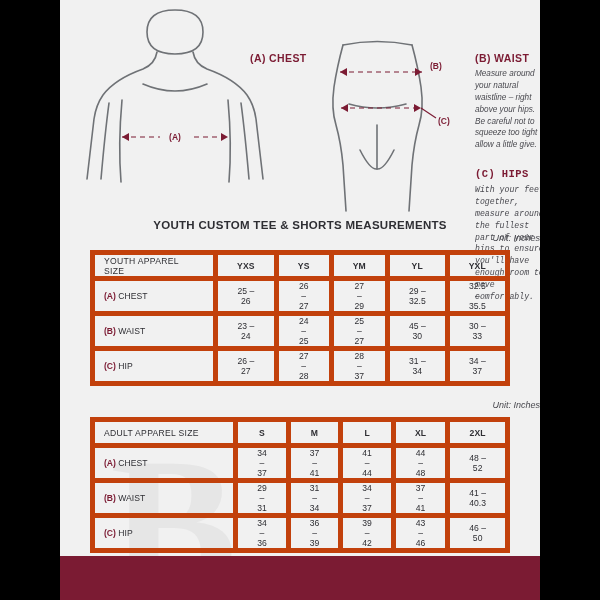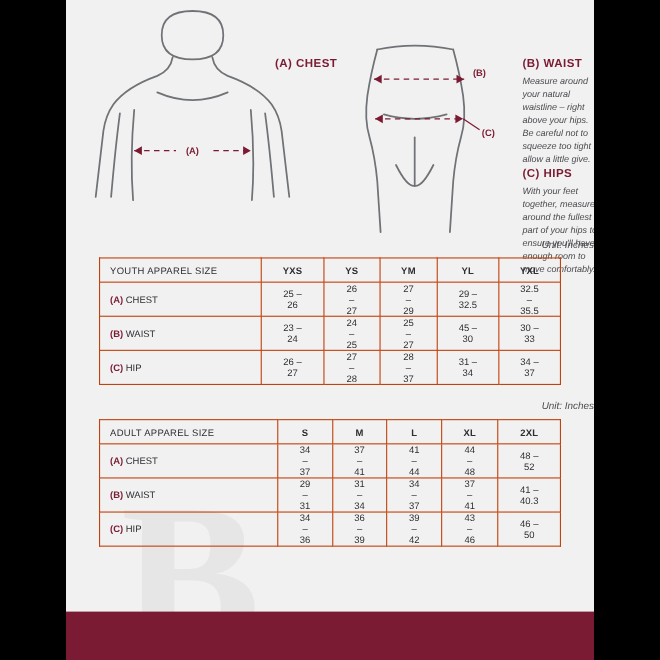--- a/index.html
+++ b/index.html
@@ -96,21 +96,21 @@
     margin-bottom: 4px;
   }
   .note-body {
     color: #4a4a50;
     font-style: italic;
     font-size: 8.2px;
     line-height: 1.45;
   }
   .note-chest { left: 190px; top: 52px; width: 100px; }
   .note-waist { left: 415px; top: 52px; width: 72px; }
-  .note-hips  { left: 415px; top: 152px; width: 76px; }
+  .note-hips  { left: 415px; top: 168px; width: 76px; font-family: Liberation Mono, monospace; }
   .tbl-title {
     text-align: center;
     font-size: 11.5px;
     font-weight: bold;
     color: #2e2e33;
     letter-spacing: 0.3px;
     margin-top: 4px;
   }
   .tbl-sub {
     text-align: right;
@@ -120,21 +120,21 @@
     margin-top: 2px;
     margin-bottom: 7px;
   }
   table.size {
     border-collapse: collapse;
     margin: 0 auto;
     width: 420px;
     background: transparent;
   }
   table.size th, table.size td {
-    border: 1px solid #c2410c;
+    border: 5px solid #c2410c;
     height: 21px;
     font-size: 8.6px;
     color: #2e2e33;
     text-align: center;
     padding: 0 19px;
   }
   table.size th.rowhead, table.size td.rowhead {
     text-align: left;
     padding-left: 9px;
     width: 133px;
@@ -221,20 +221,21 @@
       <div class="note-title">(B) WAIST</div>
       <div class="note-body">Measure around your natural waistline – right above your hips. Be careful not to squeeze too tight to allow a little give.</div>
     </div>
     <div class="note note-hips">
       <div class="note-title">(C) HIPS</div>
       <div class="note-body">With your feet together, measure around the fullest part of your hips to ensure you'll have enough room to move comfortably.</div>
     </div>
   </div>
 
   <div class="tbl-block">
+    <div class="tbl-title">YOUTH CUSTOM TEE &amp; SHORTS MEASUREMENTS</div>
     <div class="tbl-sub">Unit: Inches</div>
     <table class="size">
       <thead>
         <tr>
           <th class="rowhead">YOUTH APPAREL SIZE</th>
           <th>YXS</th>
           <th>YS</th>
           <th>YM</th>
           <th>YL</th>
           <th>YXL</th>

